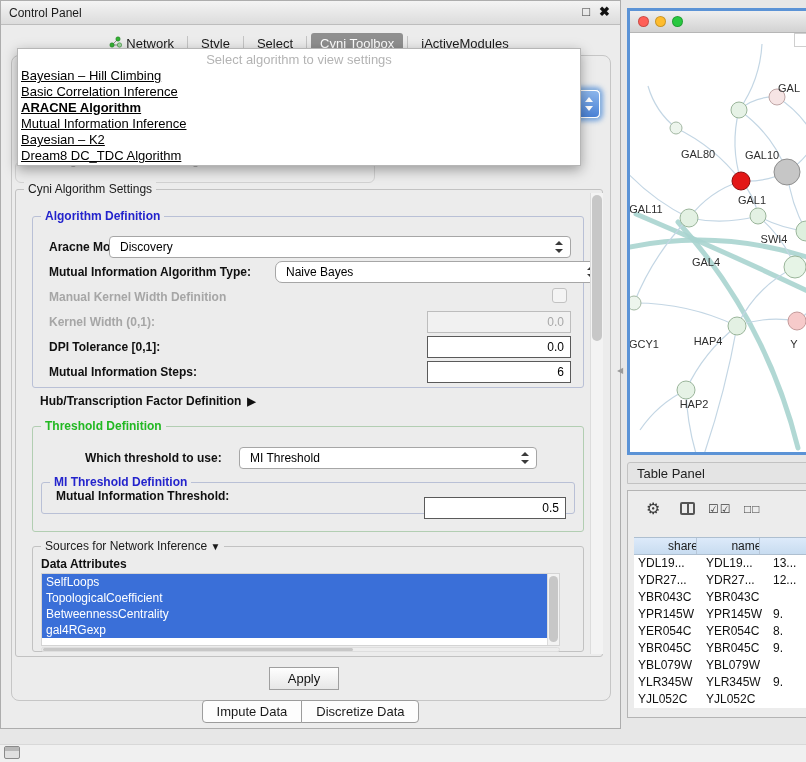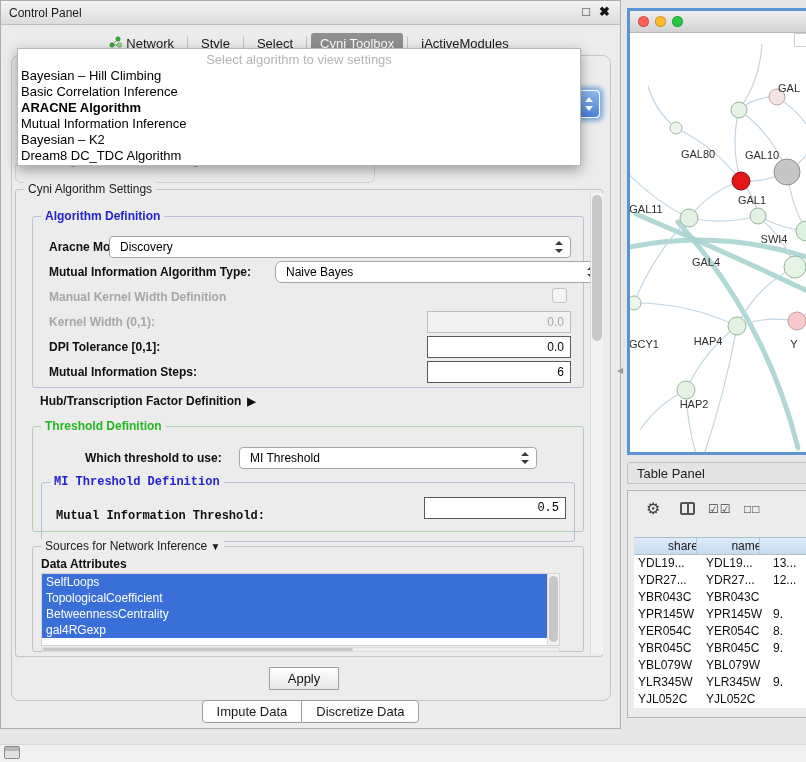--- a/index.html
+++ b/index.html
@@ -25,21 +25,21 @@
   .combo-collapsed-frag span { display:block; margin-top:-10px; margin-left:4px; color:#9a9a9a; font-size:13px; }
 
   .combo-focus-frag { left:566px; top:88px; width:34px; height:30px; background:#fff; border:1px solid #8fb4dd; border-radius:5px; box-shadow:0 0 5px 2px rgba(95,150,220,.85); z-index:5; }
   .bluecap { position:absolute; right:1px; top:1px; bottom:1px; width:19px; border-radius:0 4px 4px 0; background:linear-gradient(#8cb6ec,#4a82d6); }
   .bluecap:before { content:""; position:absolute; left:5px; top:6px; border-left:4px solid transparent; border-right:4px solid transparent; border-bottom:5px solid #fff; }
   .bluecap:after { content:""; position:absolute; left:5px; bottom:6px; border-left:4px solid transparent; border-right:4px solid transparent; border-top:5px solid #fff; }
 
   
   .algo-popup { left:16px; top:47px; width:564px; height:118px; background:#fff; border:1px solid #b6b6b6; box-shadow:0 4px 12px rgba(0,0,0,.35); z-index:30; padding-top:2px; }
   .popup-placeholder { text-align:center; color:#b4b4b4; font-size:13px; height:17px; line-height:17px; }
-  .popup-item { height:16px; line-height:16px; padding-left:3px; font-size:13px; color:#000; white-space:nowrap; }
+  .popup-item { height:16px; line-height:16px; padding-left:3px; font-size:13px; color:#000; white-space:nowrap;text-decoration:underline; }
   .popup-item.sel { font-weight:bold; }
 
   
   .group { position:absolute; border:1px solid #c2c2c2; border-radius:3px; }
   .g-blue { border-color:#b9c0d6; }
   .g-green { border-color:#b2ceb2; }
   .gtitle { position:absolute; top:-8px; left:8px; background:#ececec; padding:0 4px; font-size:12px; white-space:nowrap; color:#1a1a1a; }
   .t-blue { color:#2323cc; font-weight:bold; }
   .t-green { color:#22b822; font-weight:bold; }
 
@@ -206,23 +206,23 @@
 
       <div class="group g-green" style="left:16px; top:236px; width:552px; height:106px;">
         <div class="gtitle t-green">Threshold Definition</div>
 
         <div class="lbl" style="left:52px; top:24px;">Which threshold to use:</div>
         <div class="combo" style="left:206px; top:20px; width:298px;">
           <span>MI Threshold</span>
           <span class="arrows"></span>
         </div>
 
-        <div class="group g-blue" style="left:8px; top:55px; width:534px; height:60px;font-family:Liberation Mono, monospace;">
+        <div class="group g-blue" style="left:8px; top:55px; width:534px; height:32px;">
           <div class="gtitle t-blue">MI Threshold Definition</div>
-          <div class="lbl" style="left:14px; top:26px;">Mutual Information Threshold:</div>
+          <div class="lbl" style="left:14px; top:6px;">Mutual Information Threshold:</div>
           <div class="field" style="left:382px; top:14px; width:142px;">0.5</div>
         </div>
       </div>
 
       <div class="group" style="left:16px; top:356px; width:552px; height:106px;">
         <div class="gtitle" style="font-weight:normal;">
           <span>Sources for Network Inference</span>
           <span style="font-size:10px;">▼</span>
         </div>
         <div class="lbl" style="left:8px; top:10px;">Data Attributes</div>

